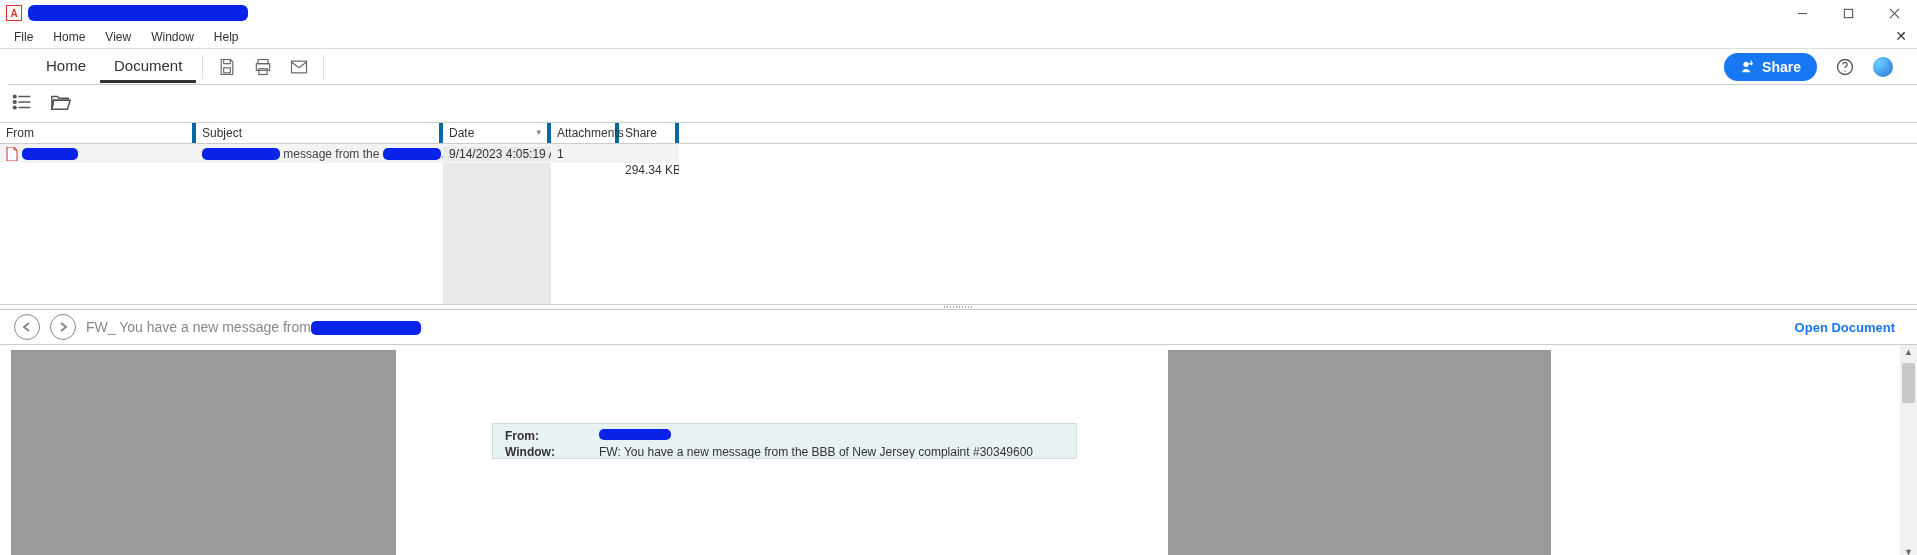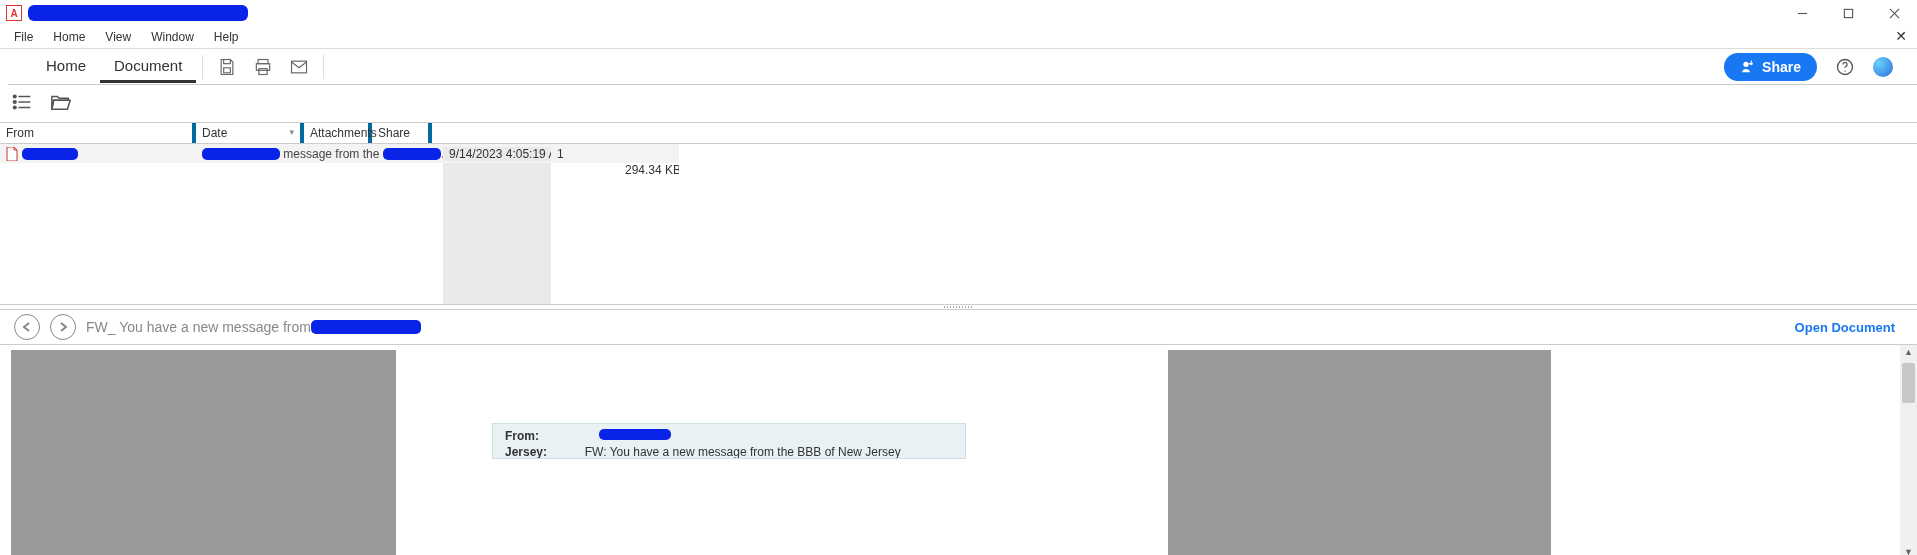--- a/index.html
+++ b/index.html
@@ -60,35 +60,35 @@
   .file-icon { width: 12px; height: 14px; }
   .redact-small { background: #0a23e8; border-radius: 5px; display: inline-block; }
 
   .splitter { height: 6px; border-top: 1px solid #ccc; border-bottom: 1px solid #ccc; display: flex; align-items: center; justify-content: center; }
   .splitter .dots { width: 30px; height: 2px; background: repeating-linear-gradient(90deg,#aaa 0 1px,transparent 1px 3px); }
 
   
   .doc-header { height: 34px; display: flex; align-items: center; padding: 0 14px; gap: 10px; }
   .nav-arrow { width: 26px; height: 26px; border: 1.5px solid #888; border-radius: 50%; display: flex; align-items: center; justify-content: center; color: #888; }
   .nav-arrow svg { width: 12px; height: 12px; stroke: #888; fill: none; stroke-width: 2; }
-  .doc-title { color: #888; font-size: 14px; display: flex; align-items: center; gap: 0; }
+  .doc-title { color: #888; font-size: 14px; display: flex; align-items: flex-end; gap: 0; }
   .open-doc { margin-left: auto; color: #1877f2; font-size: 13px; padding-right: 8px; font-weight: bold; }
 
   
   .preview { height: 214px; position: relative; background: #fff; border-top: 1px solid #ccc; }
   .gray-l, .gray-r { position: absolute; top: 5px; height: 208px; background: #9a9a9a; }
   .gray-l { left: 11px; width: 385px; }
   .gray-r { left: 1168px; width: 383px; }
   .scrollbar-v { position: absolute; right: 0; top: 0; width: 17px; height: 214px; background: #f0f0f0; }
   .scrollbar-v .thumb { position: absolute; top: 18px; left: 2px; width: 13px; height: 40px; background: #c7c7c7; border-radius: 2px; }
   .scrollbar-v .arrow-up, .scrollbar-v .arrow-down { position: absolute; left: 4px; color: #666; font-size: 9px; }
   .scrollbar-v .arrow-up { top: 2px; }
   .scrollbar-v .arrow-down { bottom: 2px; }
 
-  .email-box { position: absolute; left: 492px; top: 78px; width: 474px; background: #e8f1f3; border: 1px solid #cfe0e4; padding: 4px 0 0 0; font-size: 12px; }
+  .email-box { position: absolute; left: 492px; top: 78px; width: 585px; background: #e8f1f3; border: 1px solid #cfe0e4; padding: 4px 0 0 0; font-size: 12px; }
   .email-row { display: flex; padding: 1px 12px; }
   .email-label { width: 94px; font-weight: bold; }
   .email-val { }
   .email-val a { color: #1559c7; text-decoration: underline; }
 </style>
 </head>
 <body>
 
 <div class="titlebar">
   <div class="app-icon">A</div>
@@ -181,20 +181,21 @@
         <line x1="7" y1="16" x2="20" y2="16"></line>
       </svg></div>
   <div><svg viewBox="0 0 24 20">
         <path d="M2 4h6l2 2h10v2H4l-2 10V4z"></path>
         <path d="M4 8h18l-3 10H2z"></path>
       </svg></div>
 </div>
 
 <div class="table-header">
   <div class="th col-from">From</div>
+  <div class="th col-subject">Subject</div>
   <div class="th col-date"><span>Date</span><span class="th-sort">▾</span></div>
   <div class="th col-attach">Attachments</div>
   <div class="th col-size">Share</div>
 </div>
 
 <div class="table-body">
   <div class="date-col-bg"></div>
   <div class="row">
     <div class="cell cell-from">
       <svg class="file-icon" viewBox="0 0 12 14">
@@ -239,21 +240,21 @@
 <div class="preview">
   <div class="gray-l"></div>
   <div class="gray-r"></div>
 
   <div class="email-box">
     <div class="email-row">
       <div class="email-label">From:</div>
       <div class="email-val"><span class="redact-small" style="width:72px;height:11px"></span></div>
     </div>
     <div class="email-row" style="overflow:hidden;height:14px">
-      <div class="email-label">Jersey:</div>
+      <div class="email-label">Window:</div>
       <div class="email-val">FW: You have a new message from the BBB of New Jersey complaint #30349600</div>
     </div>
   </div>
 
   <div class="scrollbar-v">
     <div class="arrow-up">▲</div>
     <div class="thumb"></div>
     <div class="arrow-down">▼</div>
   </div>
 </div>

